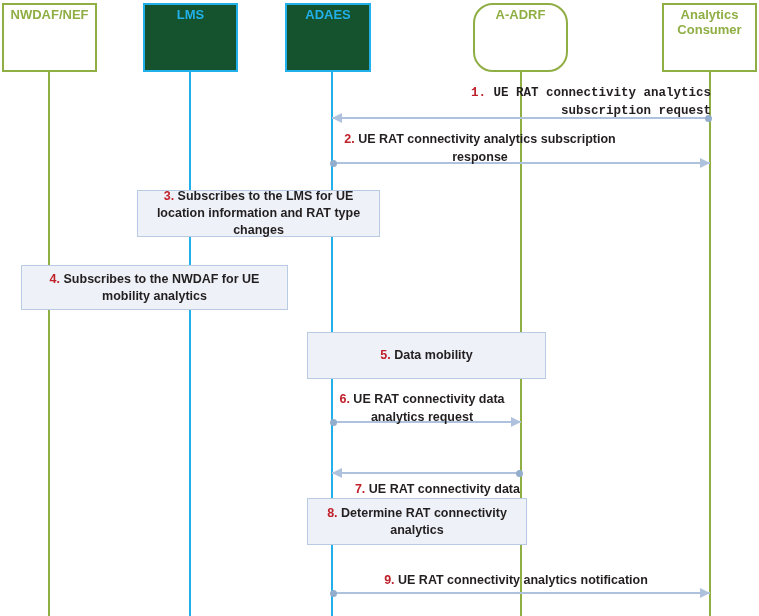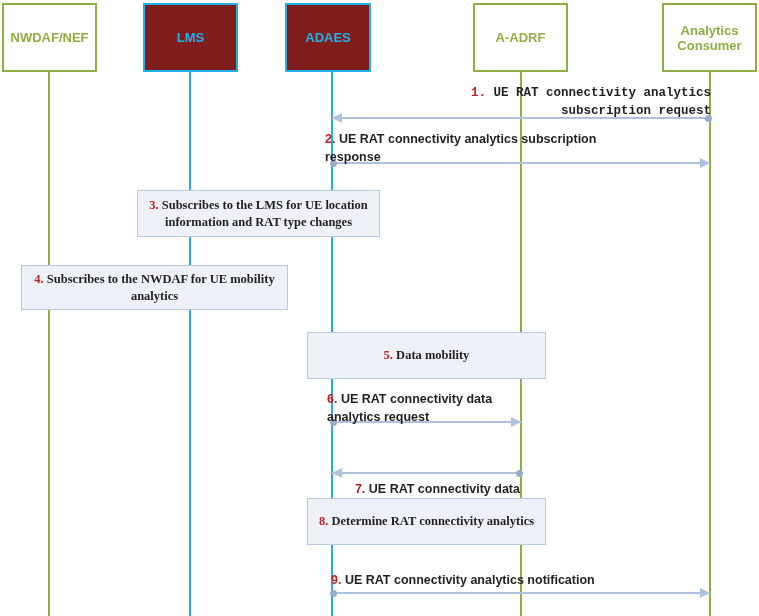--- a/index.html
+++ b/index.html
@@ -17,32 +17,32 @@
     overflow: hidden;
     background: #ffffff;
   }
   
   .actor-box {
     position: absolute;
     box-sizing: border-box;
     border: 2px solid #8fae44;
     background: #ffffff;
     display: flex;
-    align-items: center;
+    align-items: flex-start;
     justify-content: center;
     text-align: center;
     font-size: 13px;
     font-weight: bold;
     line-height: 15px;
     color: #8fae44;
     padding: 2px 20px;
   }
   .actor-box.blue {
     border-color: #22b0ea;
-    background: #7f1d1d;
+    background: #14532d;
     color: #22b0ea;
   }
   
   .lifeline {
     position: absolute;
     width: 2px;
     background: #8fae44;
   }
   .lifeline.blue {
     background: #22b0ea;
@@ -55,21 +55,20 @@
     background: #eef2f8;
     display: flex;
     align-items: center;
     justify-content: center;
     text-align: center;
     font-size: 12.5px;
     line-height: 17px;
     color: #231f20;
     font-weight: bold;
     padding: 19px 10px;
-    font-family: Liberation Serif, serif;
   }
   .step-box .num {
     color: #c0202a;
     font-weight: bold;
   }
   
   .msg {
     position: absolute;
   }
   .msg-line {
@@ -112,21 +111,21 @@
     white-space: normal;
   }
   .msg-label .num {
     color: #c0202a;
     font-weight: bold;
   }
   .msg-label.align-right {
     text-align: right;
   }
   .msg-label.align-left {
-    text-align: left;
+    text-align: center;
   }
 </style>
 </head>
 <body>
 
 <div id="diagram">
   <div id="lifelines-layer">
       <div class="lifeline" style="left: 48px; top: 72px; height: 544px;"></div>
       <div class="lifeline blue" style="left: 189px; top: 72px; height: 544px;"></div>
       <div class="lifeline blue" style="left: 331px; top: 72px; height: 544px;"></div>
@@ -136,21 +135,21 @@
   <div id="actors-layer">
       <div class="actor-box" style="left: 2px; top: 3px; width: 95px; height: 69px;">
         <span>NWDAF/NEF</span>
       </div>
       <div class="actor-box blue" style="left: 143px; top: 3px; width: 95px; height: 69px;">
         <span>LMS</span>
       </div>
       <div class="actor-box blue" style="left: 285px; top: 3px; width: 86px; height: 69px;">
         <span>ADAES</span>
       </div>
-      <div class="actor-box" style="left: 473px; top: 3px; width: 95px; height: 69px;">
+      <div class="actor-box" style="left: 473px; top: 3px; width: 95px; height: 69px; border-radius: 20px;">
         <span>A-ADRF</span>
       </div>
       <div class="actor-box" style="left: 662px; top: 3px; width: 95px; height: 69px;">
         <span>Analytics<br>Consumer</span>
       </div>
     </div>
   <div id="steps-layer">
       <div class="msg" style="left: 0px; top: 117px;">
         <div class="msg-line" style="left: 332px; width: 378px;"></div>
         <div class="arrow-head left" style="left: 332px;"></div>
@@ -177,21 +176,21 @@
         <div class="arrow-head right" style="left: 511px;"></div>
         <div class="msg-ball" style="left: 330px;"></div>
       </div>
       <div class="msg-label align-left" style="left: 327px; top: 390px; width: 190px;"><span class="num">6.</span><span> UE RAT connectivity data analytics request</span></div>
       <div class="msg" style="left: 0px; top: 472px;">
         <div class="msg-line" style="left: 332px; width: 189px;"></div>
         <div class="arrow-head left" style="left: 332px;"></div>
         <div class="msg-ball" style="left: 516px;"></div>
       </div>
       <div class="msg-label align-right" style="left: 337px; top: 440px; width: 183px; margin-top: 40px;"><span class="num">7.</span><span> UE RAT connectivity data retrieval response</span></div>
-      <div class="step-box" style="left: 307px; top: 498px; width: 239px; height: 47px;">
+      <div class="step-box" style="left: 307px; top: 498px; width: 220px; height: 47px;">
         <div><span class="num">8.</span><span> Determine RAT connectivity analytics</span></div>
       </div>
       <div class="msg" style="left: 0px; top: 592px;">
         <div class="msg-line" style="left: 332px; width: 378px;"></div>
         <div class="arrow-head right" style="left: 700px;"></div>
         <div class="msg-ball" style="left: 330px;"></div>
       </div>
       <div class="msg-label align-left" style="left: 331px; top: 571px; width: 370px;"><span class="num">9.</span><span> UE RAT connectivity analytics notification</span></div>
     </div>
 </div>

